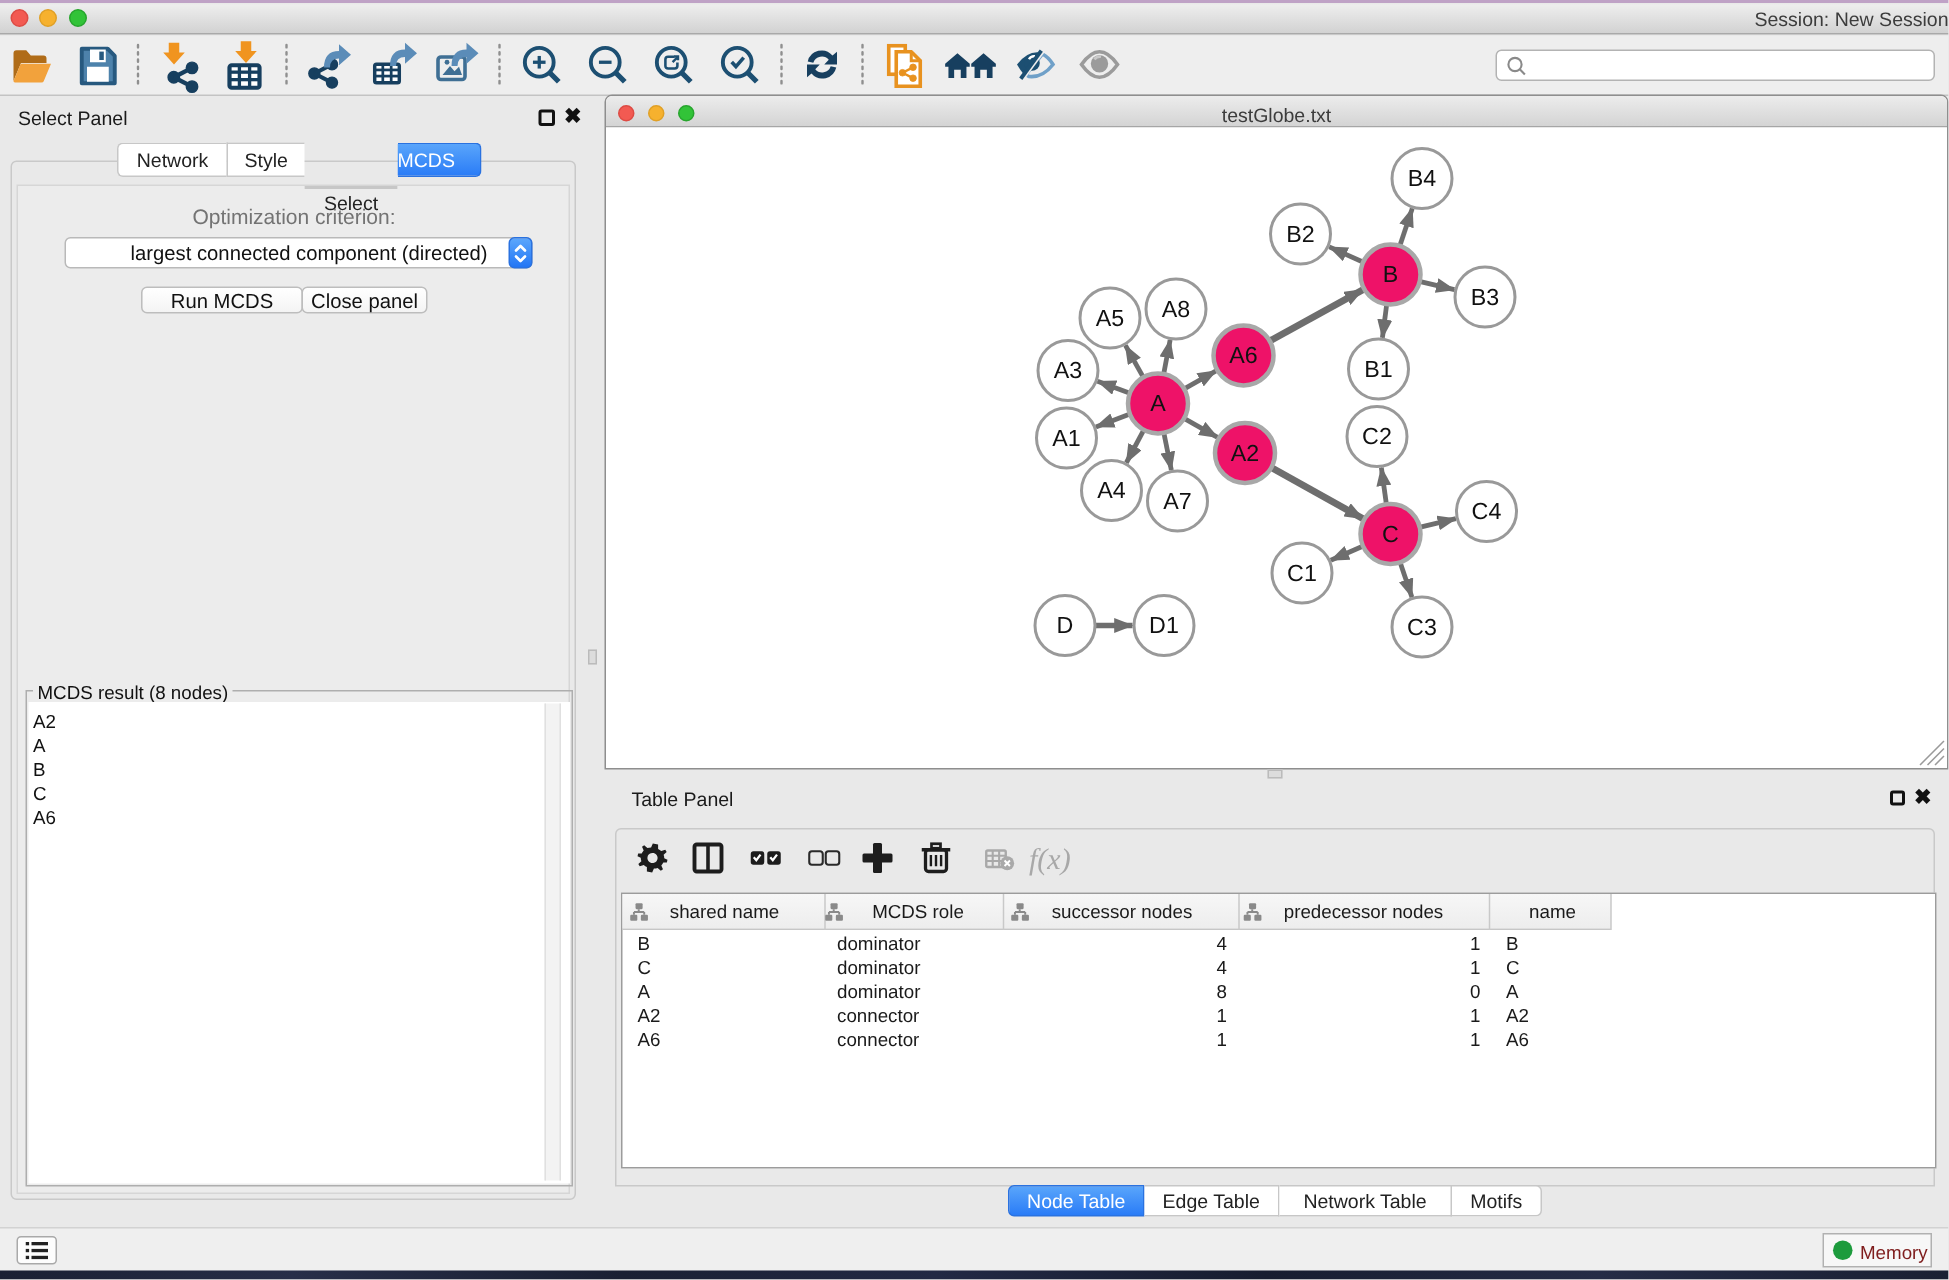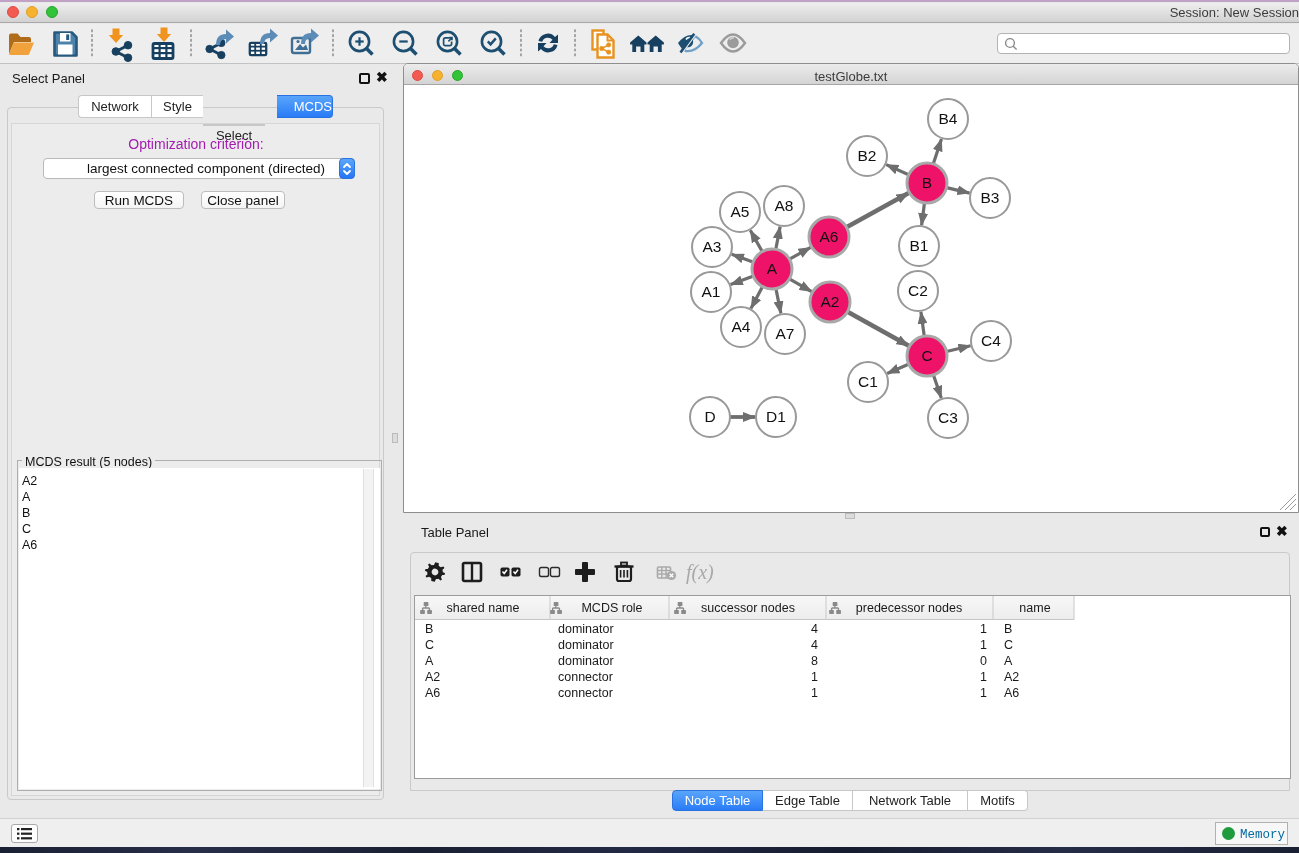--- a/index.html
+++ b/index.html
@@ -171,37 +171,37 @@
 <div class="abs" style="left:359px;top:73px;width:11px;height:11px;border:2px solid #111;border-radius:2px;"></div>
 <div class="abs" style="left:376px;top:69px;font-size:14px;font-weight:bold;color:#111;">✖</div>
 
 <div class="abs" style="left:7px;top:107px;width:377px;height:693px;background:#e9e9e9;border:1px solid #c9c9c9;border-radius:4px;"></div>
 <div class="abs" style="left:11px;top:123px;width:369px;height:673px;background:#ececec;border:1px solid #d6d6d6;"></div>
 
 <div class="abs" style="left:78px;top:95px;height:23px;display:flex;font-size:13px;">
   <div style="width:73px;background:#ffffff;border:1px solid #c7c7c7;border-right:none;border-radius:4px 0 0 4px;text-align:center;line-height:21px;color:#222;">Network</div>
   <div style="width:52px;background:#ffffff;border:1px solid #c7c7c7;border-right:none;text-align:center;line-height:21px;color:#222;">Style</div>
   <div style="width:62px;background:#ffffff;border:1px solid #c7c7c7;text-align:center;line-height:21px;color:#222;margin-top:29px;">Select</div>
-  <div style="width:56px;background:linear-gradient(#59a5fb,#2a7cf7);border:1px solid #2a72e0;border-left:none;border-radius:0 4px 4px 0;text-align:right;line-height:21px;color:#fff;margin-left:12px;">MCDS</div>
+  <div style="width:56px;background:linear-gradient(#59a5fb,#2a7cf7);border:1px solid #2a72e0;border-left:none;border-radius:0 4px 4px 0;text-align:left;line-height:21px;color:#fff;">MCDS</div>
 </div>
 
-<div class="abs" style="left:0px;top:136px;width:392px;text-align:center;font-size:14px;color:#a21caf;">Optimization criterion:</div>
+<div class="abs" style="left:0px;top:136px;width:392px;text-align:center;font-size:14px;color:#737373;">Optimization criterion:</div>
 <div class="abs" style="left:43px;top:158px;width:312px;height:21px;background:#ffffff;border:1px solid #b9b9b9;border-radius:4px;"></div>
 <div class="abs" style="left:43px;top:161px;width:296px;text-align:center;font-size:13.5px;color:#111;margin-left:15px;">largest connected component (directed)</div>
 <div class="abs" style="left:339px;top:158px;width:16px;height:21px;background:linear-gradient(#5ca7fc,#2376f5);border:1px solid #2a72e0;border-radius:4px;"></div>
 <svg class="abs" style="left:339px;top:160px;" width="16" height="18" viewBox="0 0 16 18">
     <path d="M5 7 L8 4 L11 7" fill="none" stroke="#fff" stroke-width="1.8" stroke-linecap="round" stroke-linejoin="round"></path>
     <path d="M5 11 L8 14 L11 11" fill="none" stroke="#fff" stroke-width="1.8" stroke-linecap="round" stroke-linejoin="round"></path>
   </svg>
 
-<div class="abs" style="left:94px;top:191px;width:90px;height:18px;background:linear-gradient(#ffffff,#f4f4f4);border:1px solid #bdbdbd;border-radius:4px;text-align:center;font-size:13.5px;line-height:17px;color:#111;">Run MCDS</div>
+<div class="abs" style="left:94px;top:191px;width:108px;height:18px;background:linear-gradient(#ffffff,#f4f4f4);border:1px solid #bdbdbd;border-radius:4px;text-align:center;font-size:13.5px;line-height:17px;color:#111;">Run MCDS</div>
 <div class="abs" style="left:201px;top:191px;width:84px;height:18px;background:linear-gradient(#ffffff,#f4f4f4);border:1px solid #bdbdbd;border-radius:4px;text-align:center;font-size:13.5px;line-height:17px;color:#111;">Close panel</div>
 
 <div class="abs" style="left:17px;top:460px;width:365px;height:331px;border:1px solid #aeaeae;"></div>
-<div class="abs" style="left:22px;top:455px;background:#ececec;padding:0 3px;font-size:12.5px;color:#111;">MCDS result (5 nodes)</div>
+<div class="abs" style="left:22px;top:455px;background:#ececec;padding:0 3px;font-size:12.5px;color:#111;">MCDS result (8 nodes)</div>
 <div class="abs" style="left:19px;top:468px;width:361px;height:321px;background:#ffffff;"></div>
 <div class="abs" style="left:22px;top:473px;font-size:12.5px;color:#111;line-height:16px;">A2<br>A<br>B<br>C<br>A6</div>
 <div class="abs" style="left:363px;top:469px;width:11px;height:318px;background:#f3f3f3;border-left:1px solid #e0e0e0;border-right:1px solid #e0e0e0;"></div>
 
 <div class="abs" style="left:403px;top:63px;width:896px;height:450px;border:1px solid #8e8e8e;border-radius:5px 5px 0 0;background:#ffffff;"></div>
 <div class="abs" style="left:404px;top:64px;width:894px;height:21px;background:linear-gradient(#ececec,#d4d4d4);border-bottom:1px solid #a6a6a6;border-radius:4px 4px 0 0;"></div>
 <div class="abs" style="left:412px;top:70px;width:11px;height:11px;border-radius:50%;background:#f25a52;border:1px solid #dd4b44;"></div>
 <div class="abs" style="left:432px;top:70px;width:11px;height:11px;border-radius:50%;background:#f6b12e;border:1px solid #e0a026;"></div>
 <div class="abs" style="left:452px;top:70px;width:11px;height:11px;border-radius:50%;background:#32c338;border:1px solid #27a52d;"></div>
 <div class="abs" style="left:404px;top:69px;width:894px;text-align:center;font-size:13px;color:#3c3c3c;">testGlobe.txt</div>
@@ -420,15 +420,15 @@
       <rect x="0" y="0" width="2.4" height="2.2"></rect>
       <rect x="4" y="0" width="11" height="2.2"></rect>
       <rect x="0" y="4.6" width="2.4" height="2.2"></rect>
       <rect x="4" y="4.6" width="11" height="2.2"></rect>
       <rect x="0" y="9.2" width="2.4" height="2.2"></rect>
       <rect x="4" y="9.2" width="11" height="2.2"></rect>
     </g>
   </svg>
 <div class="abs" style="left:1215px;top:822px;width:73px;height:23px;background:#f7f7f7;border:1px solid #b1b1b1;"></div>
 <div class="abs" style="left:1222px;top:827px;width:13px;height:13px;border-radius:50%;background:#1d9b3d;"></div>
-<div class="abs" style="left:1240px;top:828px;font-size:12.5px;color:#0369a1;font-family:Liberation Mono, monospace;">Memory</div>
+<div class="abs" style="left:1240px;top:828px;font-size:12.5px;color:#7f1d1d;">Memory</div>
 
 <div class="abs" style="left:0;top:847px;width:1299px;height:6px;background:linear-gradient(90deg,#1a2033,#272e48 15%,#1a2033 32%,#222944 48%,#171d30 65%,#252c46 82%,#1a2033);"></div>
 
 </body></html>

